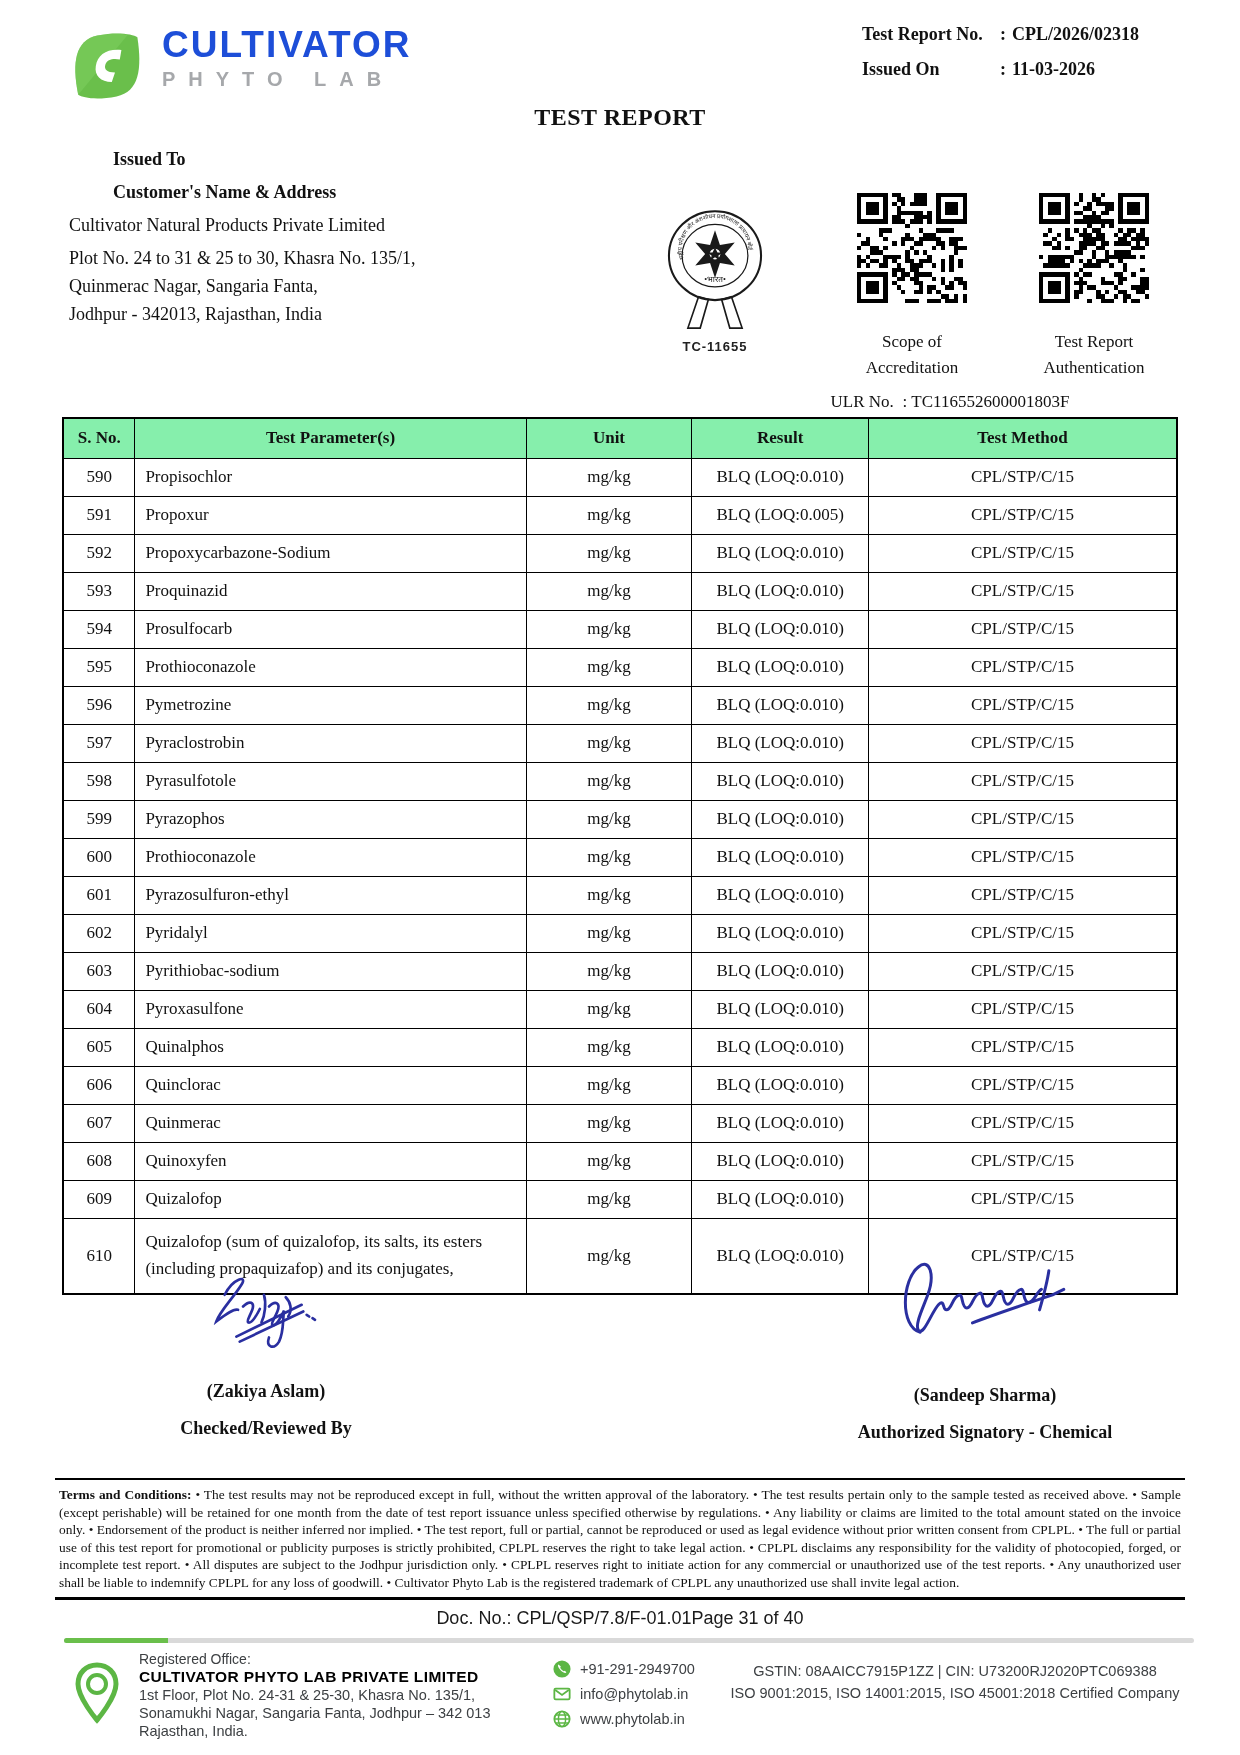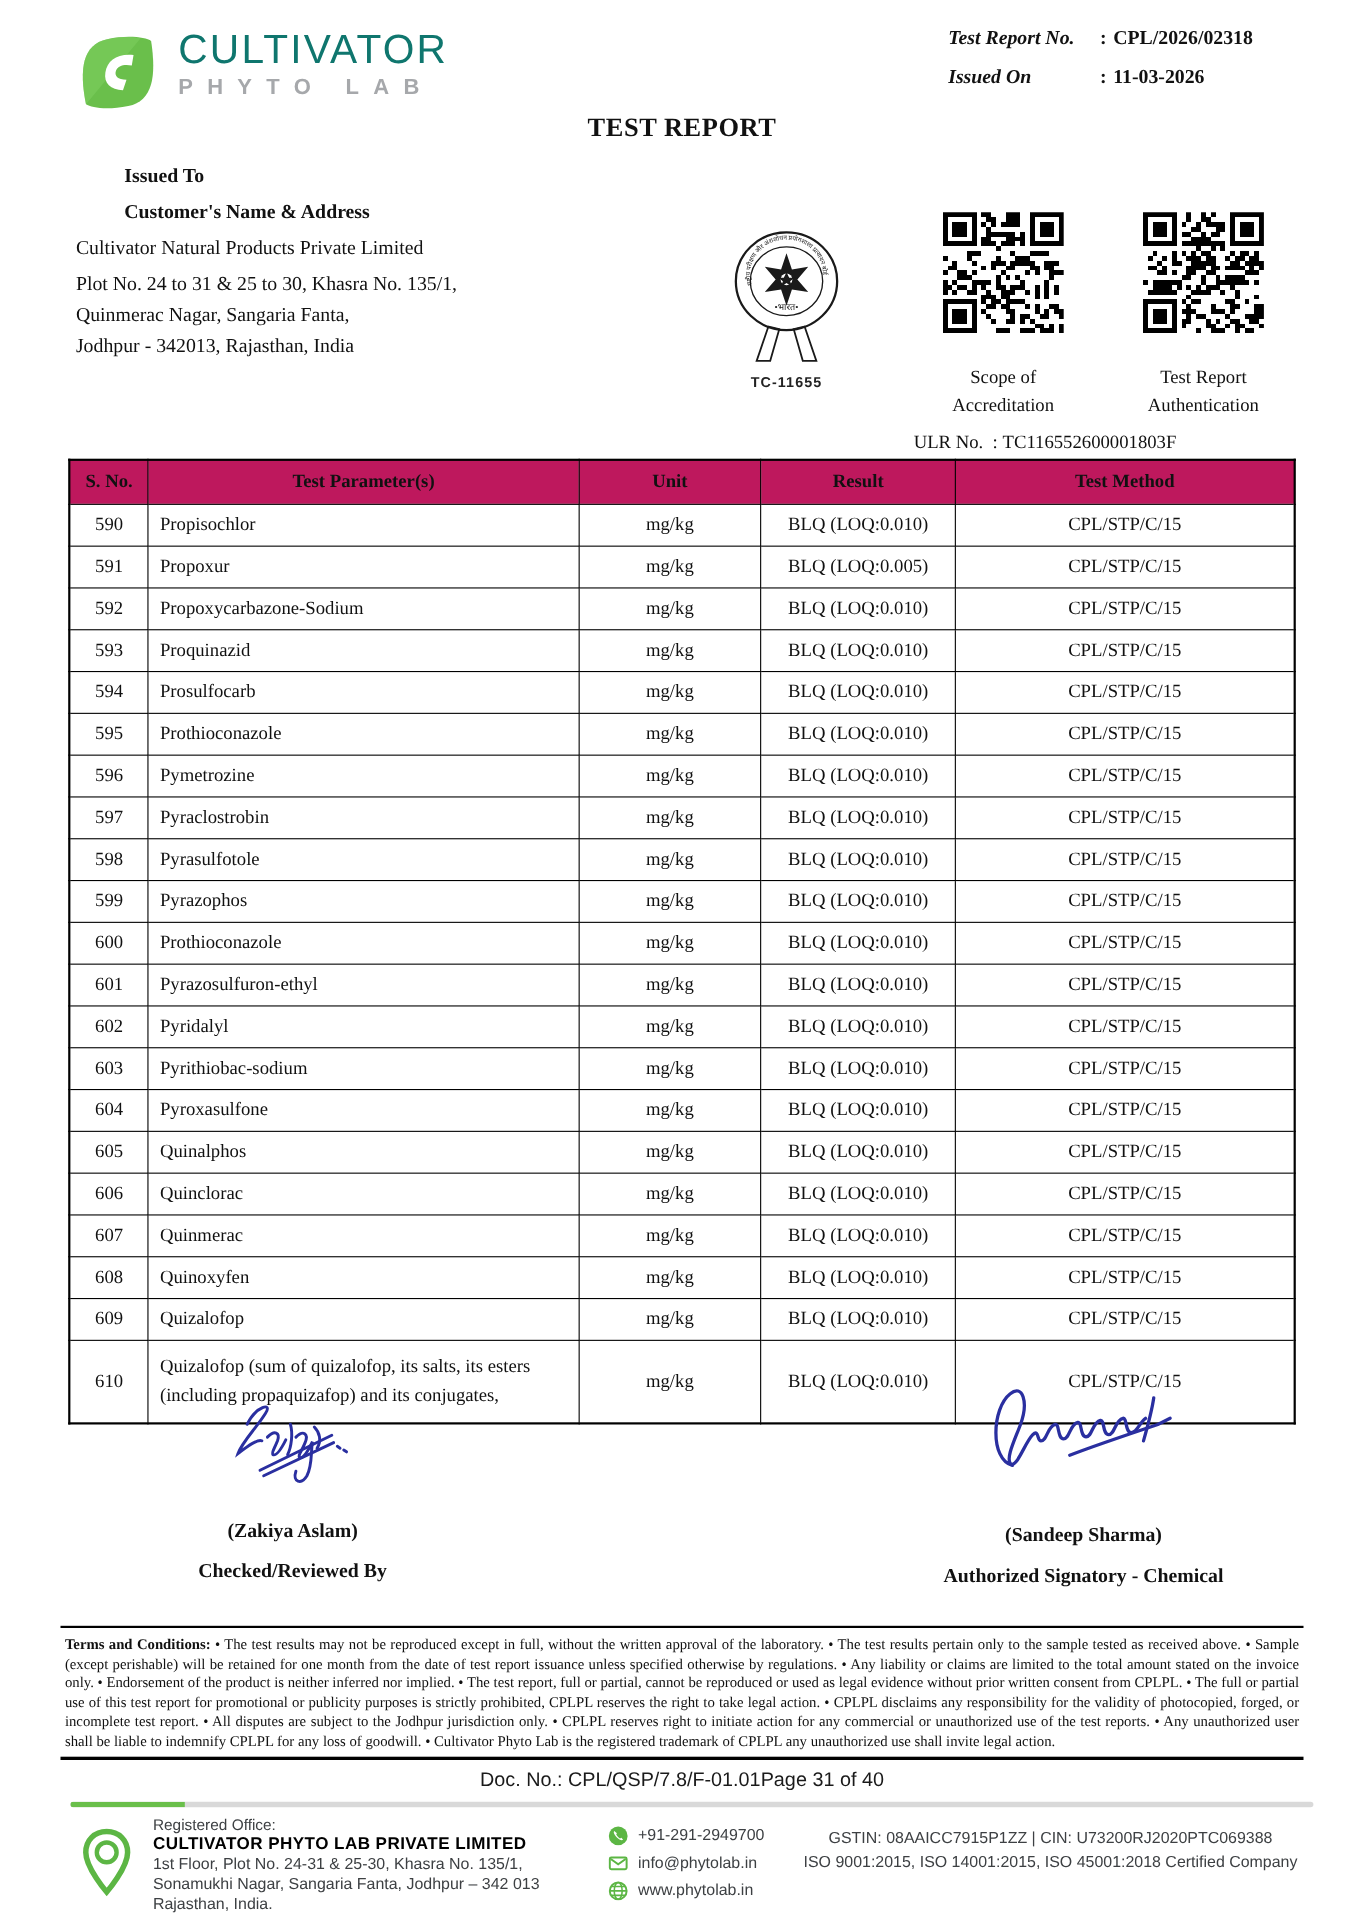--- a/index.html
+++ b/index.html
@@ -6,26 +6,26 @@
   html,body { background:#ffffff; }
   body {
     width: 1240px; height: 1755px; position: relative;
     font-family: "Liberation Serif", serif; color: #111;
     overflow: hidden;
   }
   
   .logo { position: absolute; left: 66px; top: 26px; display: flex; align-items: flex-start; }
   .logo-icon { width: 82px; height: 80px; }
   .logo-text { margin-left: 14px; font-family: "Liberation Sans", sans-serif; }
-  .logo-brand { color: #0f766e; font-size: 37px; font-weight: normal; letter-spacing: 2px; line-height: 1.05; }
+  .logo-brand { color: #1d4ed8; font-size: 37px; font-weight: bold; letter-spacing: 2px; line-height: 1.05; }
   .logo-sub { color: #a6a8ab; font-size: 20px; font-weight: bold; letter-spacing: 13px; margin-top: 3px; }
 
   .report-meta { position: absolute; left: 862px; top: 24px; font-size: 18px; font-weight: bold; }
   .meta-row { display: flex; margin-bottom: 14px; }
-  .meta-label { width: 132px; font-style: italic; }
+  .meta-label { width: 132px; }
   .meta-colon { width: 18px; text-align: center; }
   .page-title { position: absolute; left: 0; top: 104px; width: 1240px; text-align: center;
     font-size: 24px; font-weight: bold; letter-spacing: 0.5px; }
 
   .customer { position: absolute; left: 69px; top: 150px; font-size: 18px; line-height: 1; }
   .customer .b { font-weight: bold; }
   .customer div { margin-bottom: 15px; }
   .customer .addr { margin-bottom: 10px; }
 
   .seal-wrap { position: absolute; left: 655px; top: 208px; width: 120px; text-align: center; }
@@ -35,21 +35,21 @@
   .qr-1 { left: 856px; }
   .qr-2 { left: 1038px; }
   .qr-svg { width: 110px; height: 110px; }
   .qr-label { font-size: 17px; line-height: 1.55; margin-top: 22px; }
 
   .ulr-line { position: absolute; left: 740px; top: 392px; width: 420px; text-align: center; font-size: 17px; }
 
   
   .report-table { position: absolute; left: 62px; top: 417px; width: 1116px;
     border-collapse: collapse; border: 2px solid #000; font-size: 17px; }
-  .report-table th { background: #be185d; border: 1px solid #000; font-weight: bold;
+  .report-table th { background: #86efac; border: 1px solid #000; font-weight: bold;
     height: 40px; padding: 2px 4px; }
   .report-table td { border: 1px solid #000; height: 38px; padding: 2px 6px; text-align: center; }
   .report-table td.param { text-align: left; padding-left: 10px; }
   .report-table tr.tall td { height: 76px; }
   .report-table tr.tall td.param { line-height: 1.55; }
   .col-sno { width: 72px; } .col-param { width: 392px; } .col-unit { width: 166px; }
   .col-result { width: 177px; } .col-method { width: 309px; }
 
   
   .sig-block { position: absolute; text-align: center; font-size: 18px; font-weight: bold; }

